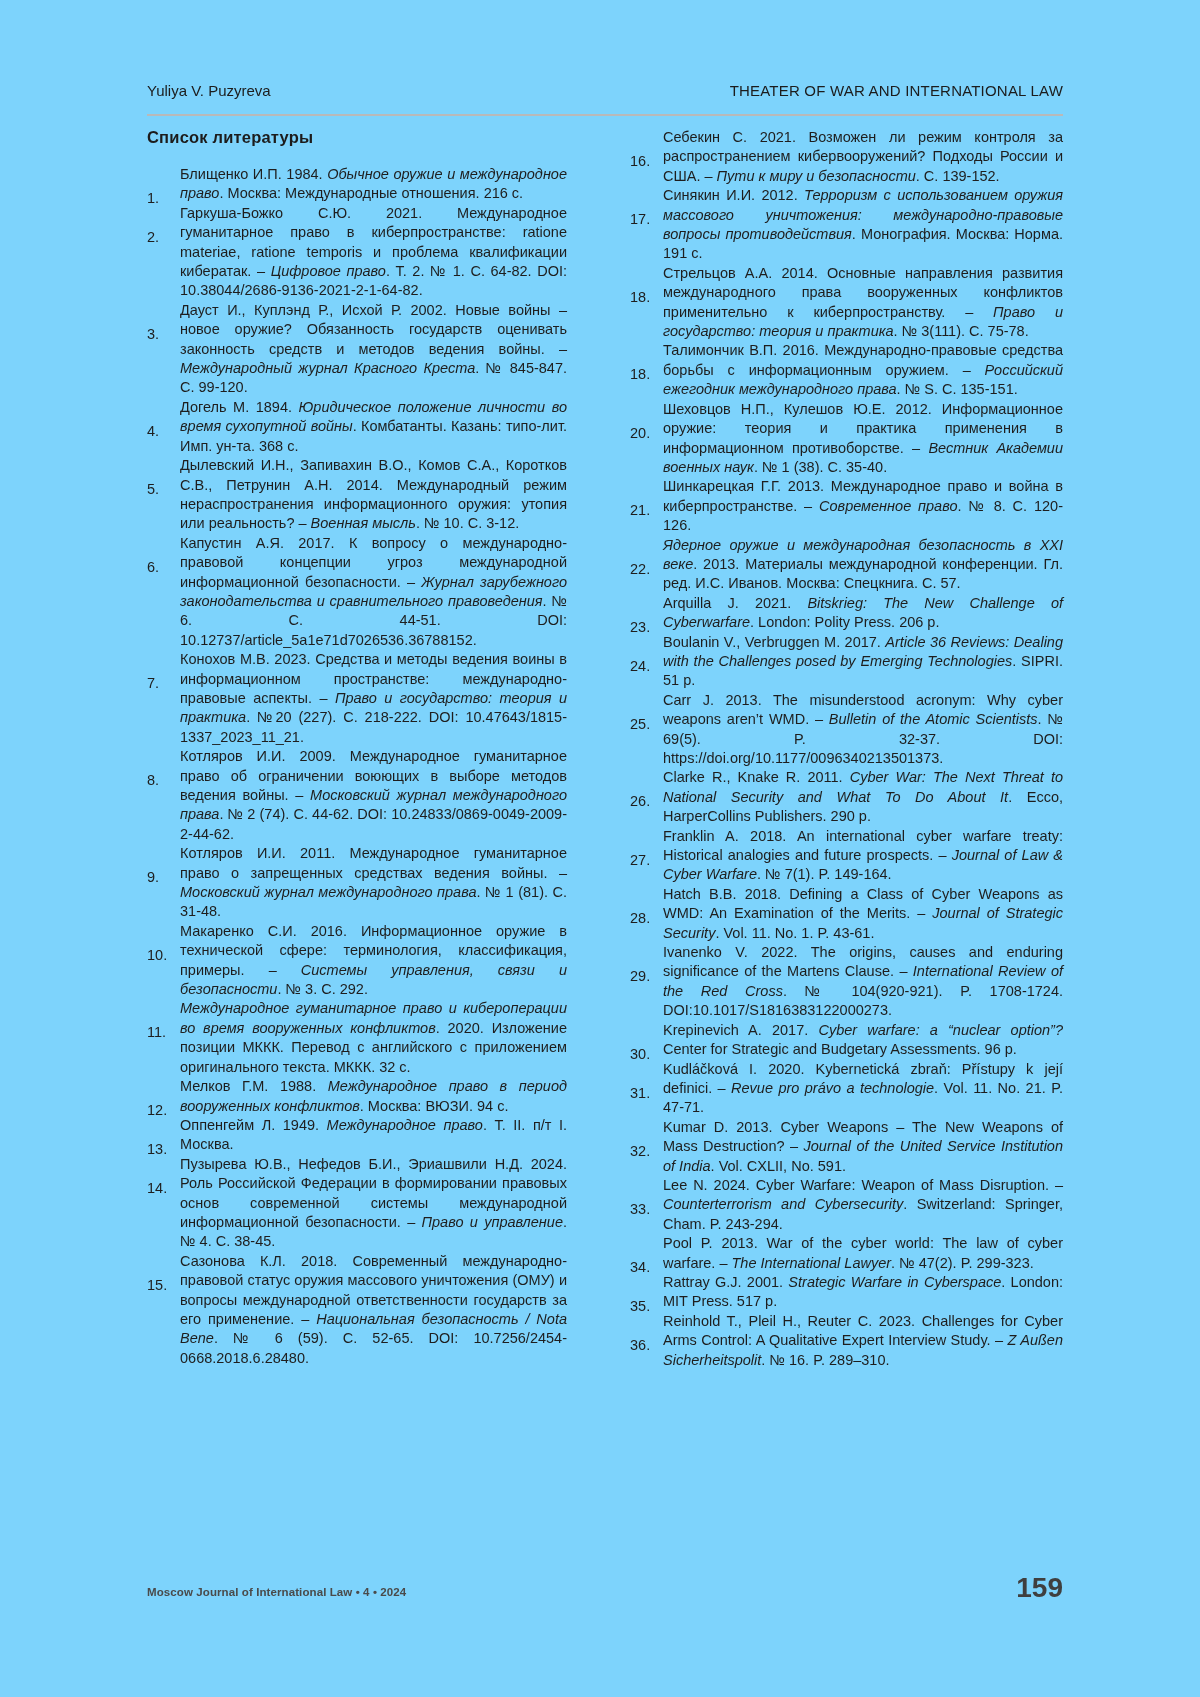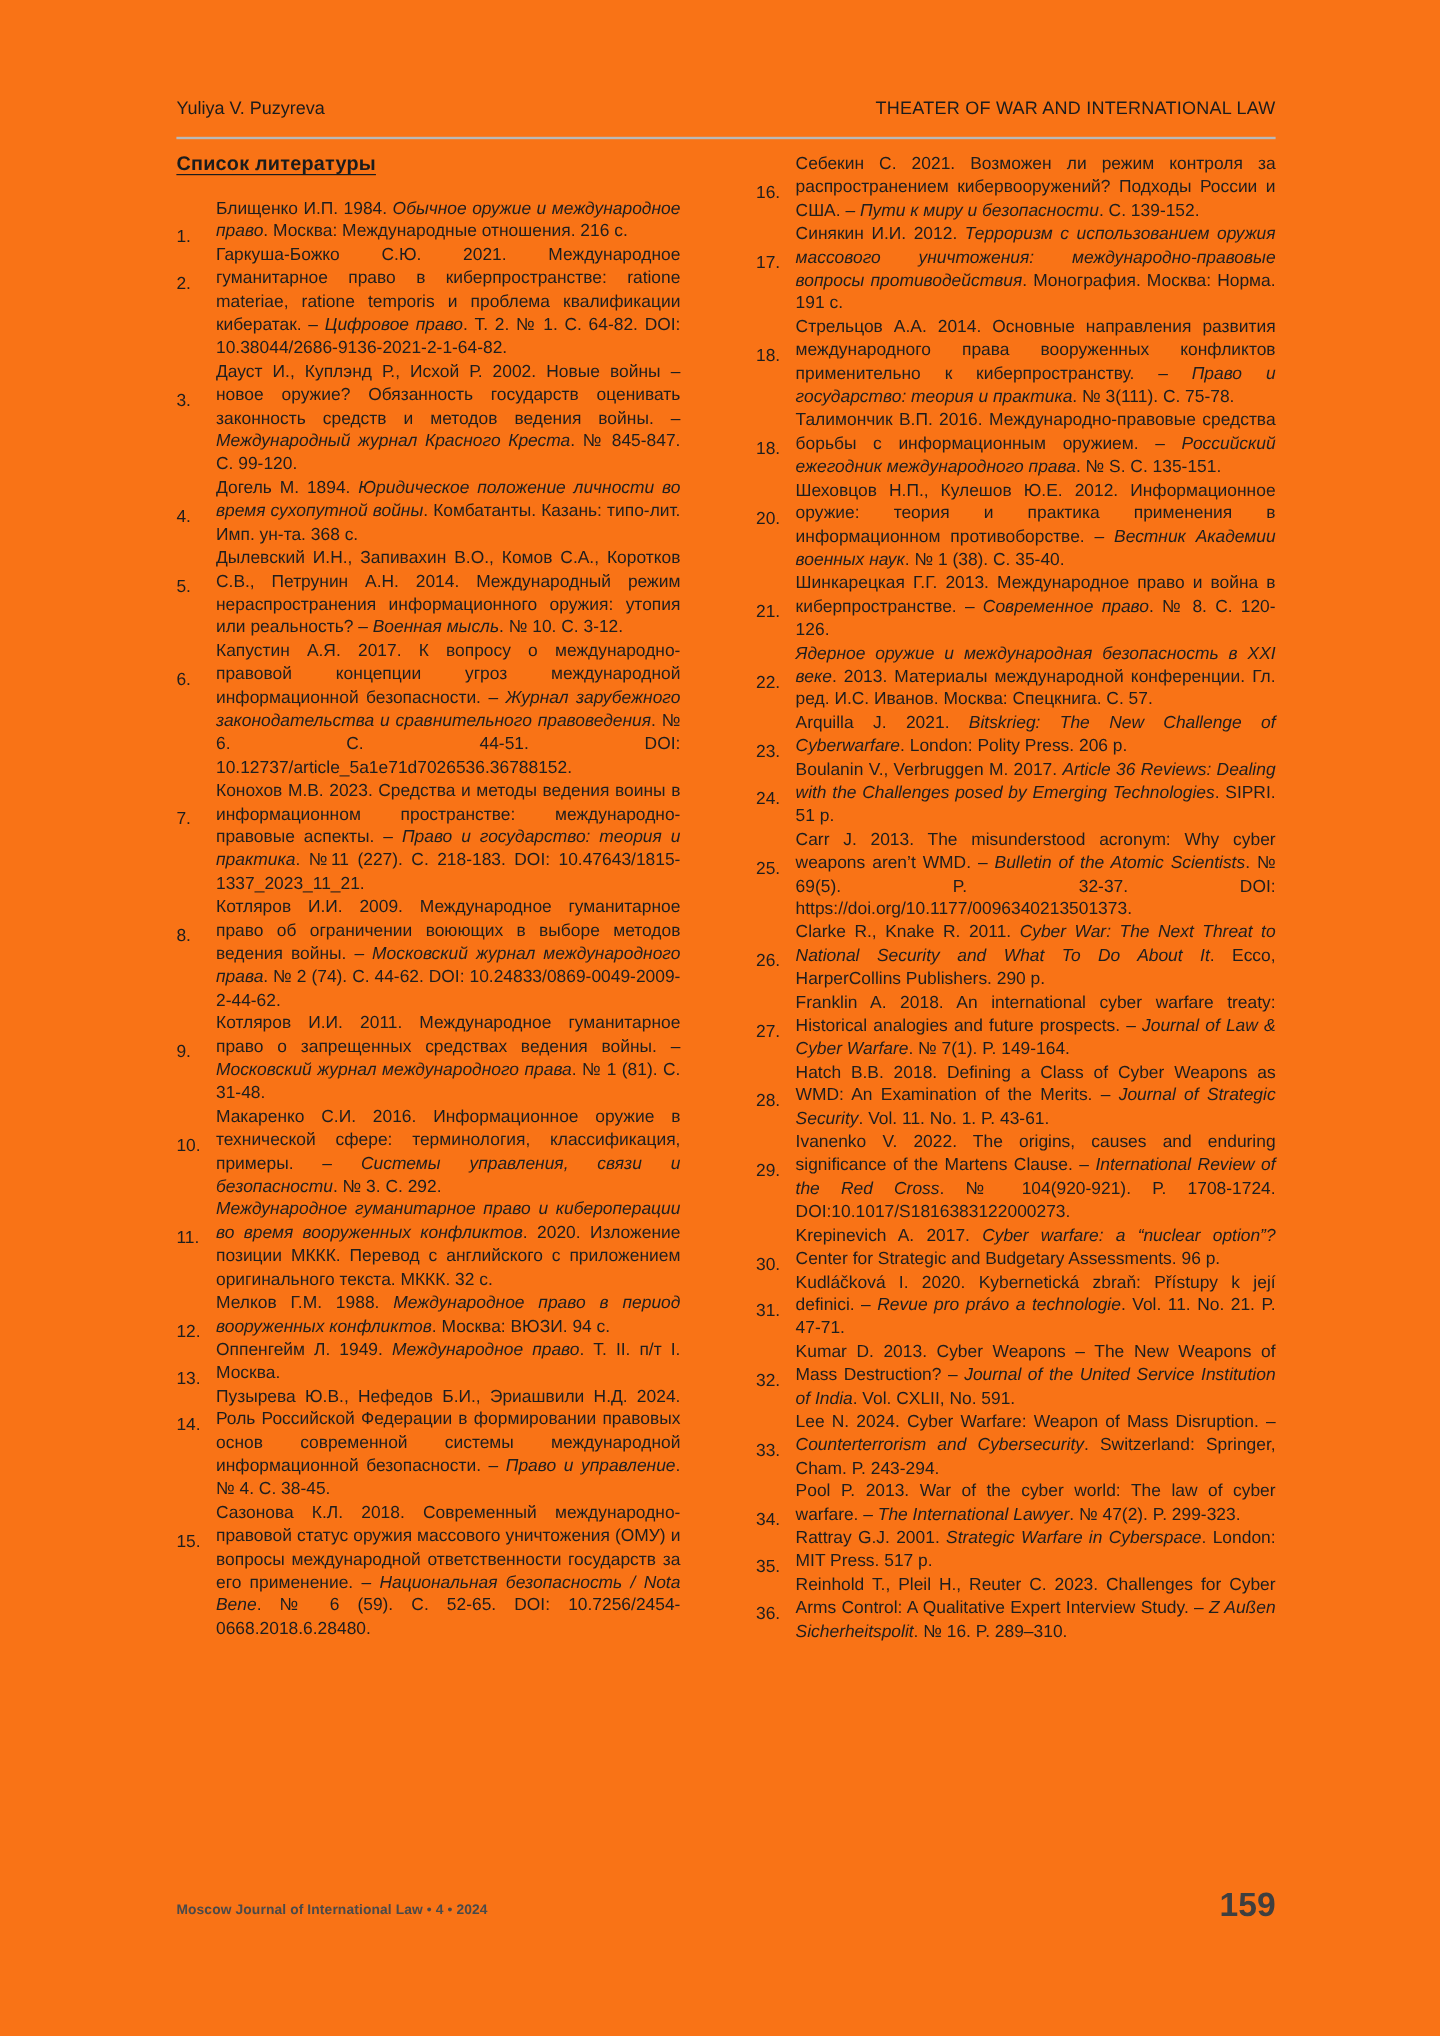--- a/index.html
+++ b/index.html
@@ -1,20 +1,20 @@
 <!DOCTYPE html>
 <html lang="ru"><head>
 <meta charset="utf-8">
 <style>
   html,body{margin:0;padding:0;background:#e8e8e8;}
   .page{
     position:relative;
     width:1200px;height:1697px;
     margin:0 auto;
-    background:#f97316;
+    background:#7dd3fc;
     font-family:"Liberation Sans", sans-serif;
     color:#1c1c1c;
     overflow:hidden;
   }
   .runhead{
     position:absolute;left:147px;top:82px;width:916px;
     display:flex;justify-content:space-between;align-items:baseline;
     font-size:15px;color:#1c1c1c;
   }
   .runhead .rh-title{letter-spacing:0.2px;}
@@ -24,21 +24,20 @@
   }
   .columns{
     position:absolute;left:147px;top:128px;width:916px;
     display:flex;gap:63px;
   }
   .col-left{width:420px;}
   .col-right{width:433px;}
   .sec-title{
     margin:0 0 18px 0;
     font-size:16.5px;font-weight:bold;
-    text-decoration:underline;
     text-underline-offset:3px;
     letter-spacing:0.2px;
   }
   .ref{
     position:relative;
     padding-left:33px;
     text-align:justify;
     font-size:14.5px;
     line-height:19.4px;
     color:#1e1e1e;
@@ -70,21 +69,21 @@
   <div class="columns">
     <section class="col-left">
       <h2 class="sec-title">Список литературы</h2>
       <div id="refs-left">
           <div class="ref"><span class="num">1.</span><span class="txt"><span>Блищенко И.П. 1984. </span><span class="it">Обычное оружие и международное право</span><span>. Москва: Международные отношения. 216 с.</span></span></div>
           <div class="ref"><span class="num">2.</span><span class="txt"><span>Гаркуша-Божко С.Ю. 2021. Международное гуманитарное право в киберпространстве: ratione materiae, ratione temporis и проблема квалификации кибератак. – </span><span class="it">Цифровое право</span><span>. Т. 2. № 1. С. 64-82. DOI: 10.38044/2686-9136-2021-2-1-64-82.</span></span></div>
           <div class="ref"><span class="num">3.</span><span class="txt"><span>Дауст И., Куплэнд Р., Исхой Р. 2002. Новые войны – новое оружие? Обязанность государств оценивать законность средств и методов ведения войны. – </span><span class="it">Международный журнал Красного Креста</span><span>. № 845-847. С. 99-120.</span></span></div>
           <div class="ref"><span class="num">4.</span><span class="txt"><span>Догель М. 1894. </span><span class="it">Юридическое положение личности во время сухопутной войны</span><span>. Комбатанты. Казань: типо-лит. Имп. ун-та. 368 с.</span></span></div>
           <div class="ref"><span class="num">5.</span><span class="txt"><span>Дылевский И.Н., Запивахин В.О., Комов С.А., Коротков С.В., Петрунин А.Н. 2014. Международный режим нераспространения информационного оружия: утопия или реальность? – </span><span class="it">Военная мысль</span><span>. № 10. С. 3-12.</span></span></div>
           <div class="ref"><span class="num">6.</span><span class="txt"><span>Капустин А.Я. 2017. К вопросу о международно-правовой концепции угроз международной информационной безопасности. – </span><span class="it">Журнал зарубежного законодательства и сравнительного правоведения</span><span>. № 6. С. 44-51. DOI: 10.12737/article_5a1e71d7026536.36788152.</span></span></div>
-          <div class="ref"><span class="num">7.</span><span class="txt"><span>Конохов М.В. 2023. Средства и методы ведения воины в информационном пространстве: международно-правовые аспекты. – </span><span class="it">Право и государство: теория и практика</span><span>. №11 (227). С. 218-183. DOI: 10.47643/1815-1337_2023_11_21.</span></span></div>
+          <div class="ref"><span class="num">7.</span><span class="txt"><span>Конохов М.В. 2023. Средства и методы ведения воины в информационном пространстве: международно-правовые аспекты. – </span><span class="it">Право и государство: теория и практика</span><span>. №20 (227). С. 218-222. DOI: 10.47643/1815-1337_2023_11_21.</span></span></div>
           <div class="ref"><span class="num">8.</span><span class="txt"><span>Котляров И.И. 2009. Международное гуманитарное право об ограничении воюющих в выборе методов ведения войны. – </span><span class="it">Московский журнал международного права</span><span>. № 2 (74). С. 44-62. DOI: 10.24833/0869-0049-2009-2-44-62.</span></span></div>
           <div class="ref"><span class="num">9.</span><span class="txt"><span>Котляров И.И. 2011. Международное гуманитарное право о запрещенных средствах ведения войны. – </span><span class="it">Московский журнал международного права</span><span>. № 1 (81). С. 31-48.</span></span></div>
           <div class="ref"><span class="num">10.</span><span class="txt"><span>Макаренко С.И. 2016. Информационное оружие в технической сфере: терминология, классификация, примеры. – </span><span class="it">Системы управления, связи и безопасности</span><span>. № 3. С. 292.</span></span></div>
           <div class="ref"><span class="num">11.</span><span class="txt"><span class="it">Международное гуманитарное право и кибероперации во время вооруженных конфликтов</span><span>. 2020. Изложение позиции МККК. Перевод с английского с приложением оригинального текста. МККК. 32 с.</span></span></div>
           <div class="ref"><span class="num">12.</span><span class="txt"><span>Мелков Г.М. 1988. </span><span class="it">Международное право в период вооруженных конфликтов</span><span>. Москва: ВЮЗИ. 94 с.</span></span></div>
           <div class="ref"><span class="num">13.</span><span class="txt"><span>Оппенгейм Л. 1949. </span><span class="it">Международное право</span><span>. Т. II. п/т I. Москва.</span></span></div>
           <div class="ref"><span class="num">14.</span><span class="txt"><span>Пузырева Ю.В., Нефедов Б.И., Эриашвили Н.Д. 2024. Роль Российской Федерации в формировании правовых основ современной системы международной информационной безопасности. – </span><span class="it">Право и управление</span><span>. № 4. С. 38-45.</span></span></div>
           <div class="ref"><span class="num">15.</span><span class="txt"><span>Сазонова К.Л. 2018. Современный международно-правовой статус оружия массового уничтожения (ОМУ) и вопросы международной ответственности государств за его применение. – </span><span class="it">Национальная безопасность / Nota Bene</span><span>. № 6 (59). С. 52-65. DOI: 10.7256/2454-0668.2018.6.28480.</span></span></div>
         </div>
     </section>

